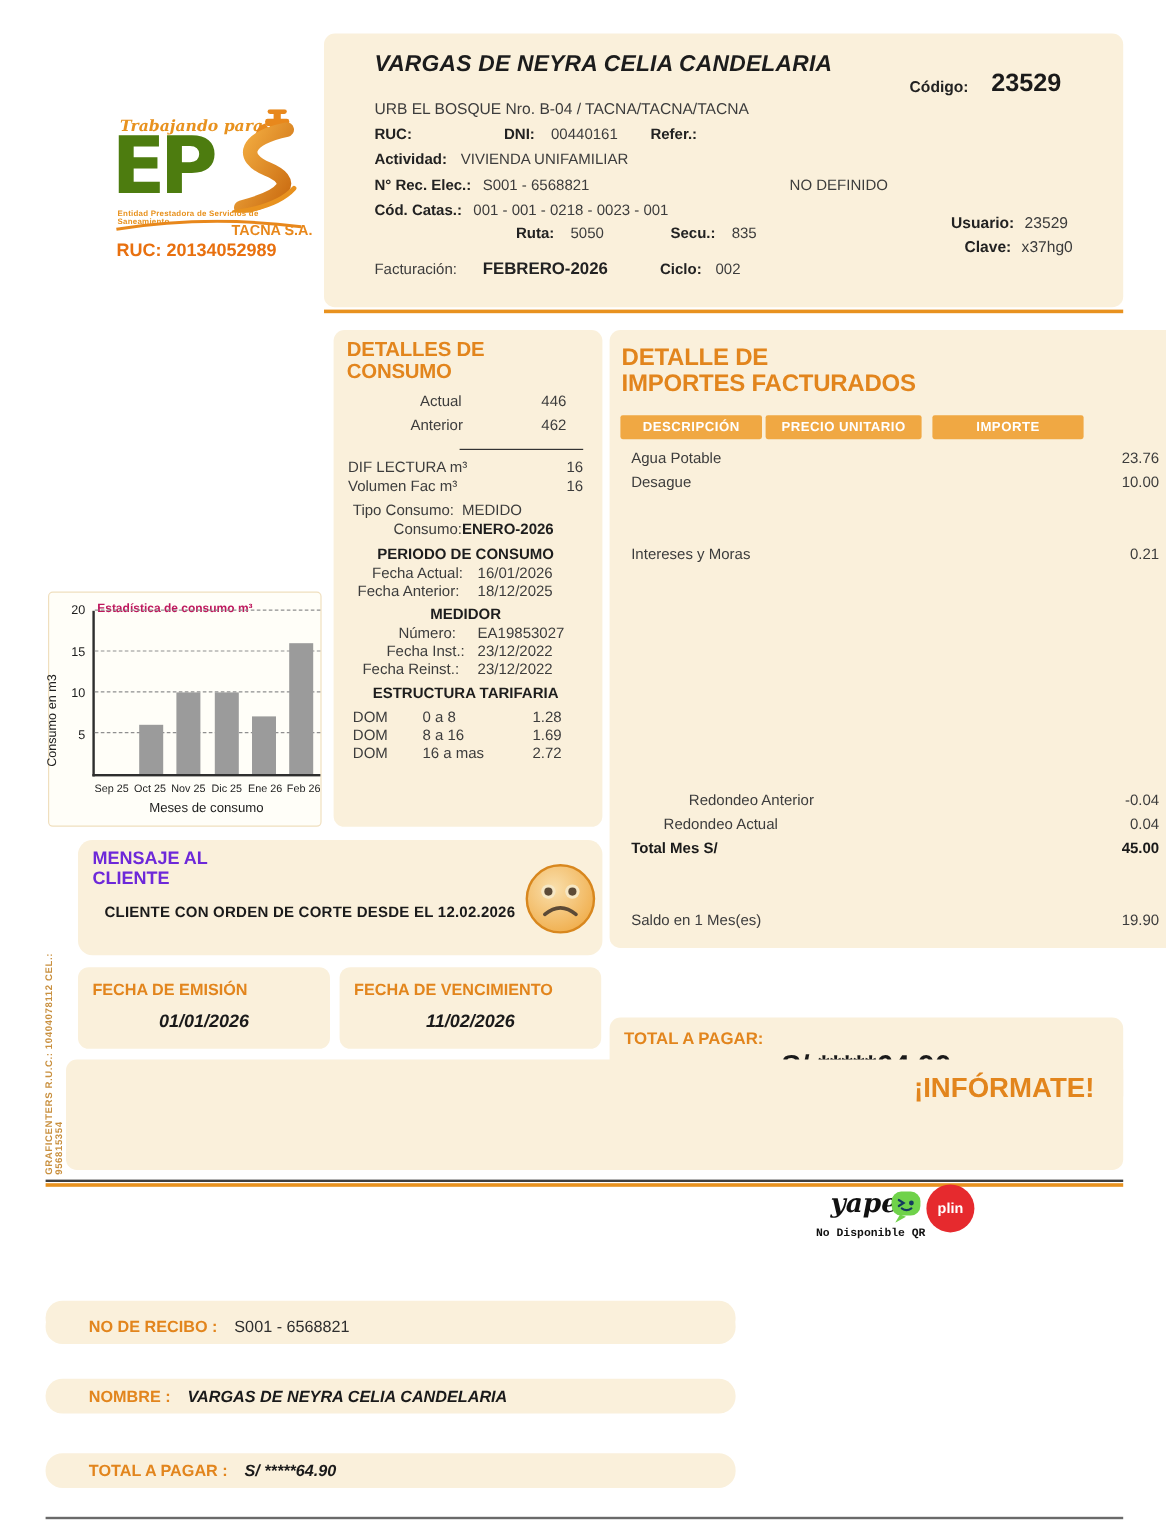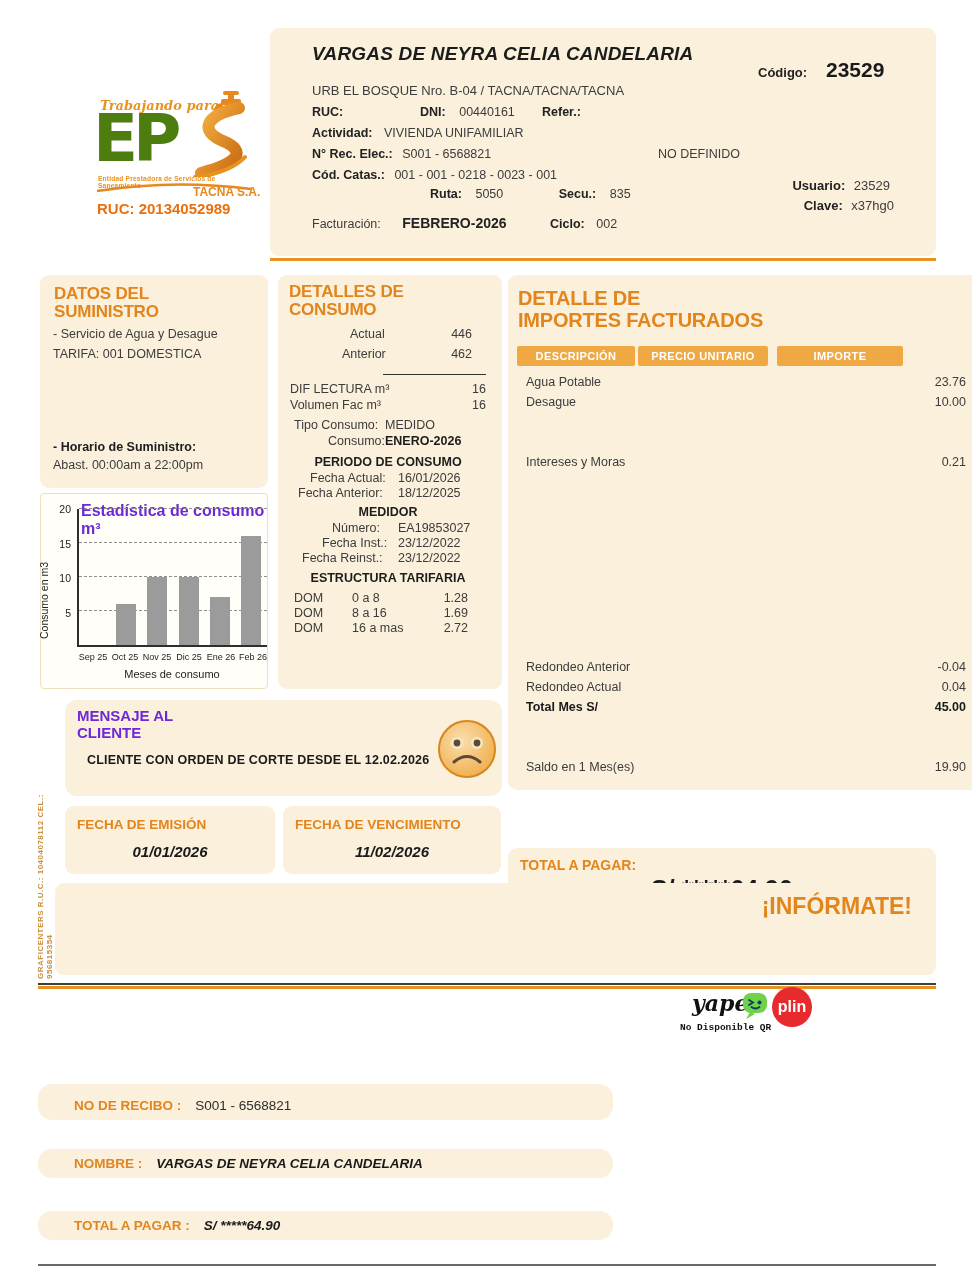--- a/index.html
+++ b/index.html
@@ -28,21 +28,21 @@
   .hdr-divider { background:#E8921F; height:3px; }
 
   
   .sec-title { font-size:17px; font-weight:bold; color:#E2851D; line-height:1.03; letter-spacing:-0.2px; }
   .sec-title-lg { font-size:20px; font-weight:bold; color:#E2851D; line-height:1.1; letter-spacing:-0.2px; }
 
   .small-txt { font-size:12.5px; color:#3c3c3c; }
 
   
   #chart-box { background:#FFFEF8; border:1px solid #F0DFBE; border-radius:4px; }
-  #chart-title { font-size:16px; font-weight:bold; color:#6d28d9; }
+  #chart-title { font-size:10px; font-weight:bold; color:#be185d; }
   #chart-ylabel { writing-mode:vertical-rl; transform:rotate(180deg); font-size:10.5px; color:#222; }
   #plot-area { position:absolute; left:36px; top:15px; width:190px; height:138px; border-left:2px solid #2e2e2e; border-bottom:2px solid #2e2e2e; }
   .gridline { position:absolute; left:0; right:0; border-top:1px dashed #8f8f8f; }
   #chart-yticks { position:absolute; left:8px; top:15px; width:25px; height:138px; }
   .ytick { position:absolute; right:3px; font-size:10.5px; color:#1d1d1d; }
   #chart-bars { position:absolute; inset:0; display:flex; align-items:flex-end; }
   .bar-slot { flex:1; display:flex; justify-content:center; align-items:flex-end; height:100%; }
   .bar { width:20px; background:#9B9B9B; }
   #chart-xlabels { position:absolute; left:36px; top:158px; width:192px; display:flex; }
   .xl { flex:1; text-align:center; font-size:9px; color:#1d1d1d; white-space:nowrap; }
@@ -67,21 +67,21 @@
   .total-label { font-size:14px; font-weight:bold; color:#E2851D; }
   .total-value { font-size:25px; font-weight:bold; color:#1a1a1a; }
 
   .informate { font-size:23px; font-weight:bold; color:#E2851D; }
 
   #printer-credit { writing-mode:vertical-rl; transform:rotate(180deg); font-size:8px; font-weight:bold; color:#C9903F; letter-spacing:0.5px; }
 
   
   .yape-text { font-family:"DejaVu Serif", serif; font-style:italic; font-weight:bold; font-size:22px; color:#111; }
   .plin-circle { width:40px; height:40px; border-radius:50%; background:#E62A2E; display:flex; align-items:center; justify-content:center; }
-  .plin-text { color:#fff; font-weight:bold; font-size:16px; }
+  .plin-text { color:#fff; font-weight:bold; font-size:12px; }
   .qr-note { font-family:"Liberation Mono", monospace; font-weight:bold; font-size:9.5px; color:#111; }
 
   
   .f-bar { position:absolute; left:38px; width:575px; height:29px; background:#FAF0DB; border-radius:14px; display:flex; align-items:center; }
   .f-label { margin-left:36px; font-size:13.5px; font-weight:bold; color:#E2851D; white-space:pre; }
   .f-value { margin-left:14px; font-size:13.5px; color:#2e2e2e; }
   .f-ital { font-style:italic; font-weight:bold; color:#1a1a1a; }
 
   .line-dark { background:#3e3e3e; }
   .line-orange { background:#E8921F; }
@@ -169,30 +169,20 @@
     <div class="abs h-row" style="left:42px; top:187px;">
       <span class="val">Facturación:</span>
       <span class="lab" style="margin-left:18px; font-size:14px;">FEBRERO-2026</span>
       <span class="lab" style="margin-left:40px;">Ciclo:</span>
       <span class="val" style="margin-left:8px;">002</span>
     </div>
   </div>
 
   <div class="abs hdr-divider" style="left:270px; top:258px; width:666px;"></div>
 
-  <div class="abs cream box-r8" style="left:40px; top:275px; width:228px; height:213px;">
-    <div class="abs sec-title" style="left:14px; top:10px;">
-      <div>DATOS DEL</div>
-      <div>SUMINISTRO</div>
-    </div>
-    <div class="abs small-txt" style="left:13px; top:52px;">- Servicio de Agua y Desague</div>
-    <div class="abs small-txt" style="left:13px; top:72px;">TARIFA: 001 DOMESTICA</div>
-    <div class="abs small-txt b" style="left:13px; top:165px; color:#1d1d1d;">- Horario de Suministro:</div>
-    <div class="abs small-txt" style="left:13px; top:183px;">Abast. 00:00am a 22:00pm</div>
-  </div>
 
   <div class="abs" id="chart-box" style="left:40px; top:493px; width:228px; height:196px;">
     <div class="abs" id="chart-title" style="left:40px; top:8px;">Estadística de consumo m³</div>
     <div class="abs" id="chart-ylabel" style="left:-3px; top:35px; height:110px;">Consumo en m3</div>
     <div id="chart-yticks">
         <span class="ytick" style="bottom: calc(25% - 6px);">5</span>
         <span class="ytick" style="bottom: calc(50% - 6px);">10</span>
         <span class="ytick" style="bottom: calc(75% - 6px);">15</span>
         <span class="ytick" style="bottom: calc(100% - 6px);">20</span>
       </div>
@@ -324,24 +314,24 @@
     <div class="imp-row" style="top:100px;">
       <span>Agua Potable</span><span class="c-right">23.76</span>
     </div>
     <div class="imp-row" style="top:120px;">
       <span>Desague</span><span class="c-right">10.00</span>
     </div>
     <div class="imp-row" style="top:180px;">
       <span>Intereses y Moras</span><span class="c-right">0.21</span>
     </div>
 
-    <div class="imp-row" style="top:385px;">
+    <div class="imp-row" style="top:385px;margin-left:48px;">
       <span>Redondeo Anterior</span><span class="c-right">-0.04</span>
     </div>
-    <div class="imp-row" style="top:405px;">
+    <div class="imp-row" style="top:405px;margin-left:27px;">
       <span>Redondeo Actual</span><span class="c-right">0.04</span>
     </div>
     <div class="imp-row b" style="top:425px; color:#1a1a1a;">
       <span>Total Mes S/</span><span class="c-right">45.00</span>
     </div>
     <div class="imp-row" style="top:485px;">
       <span>Saldo en 1 Mes(es)</span><span class="c-right">19.90</span>
     </div>
   </div>
 

